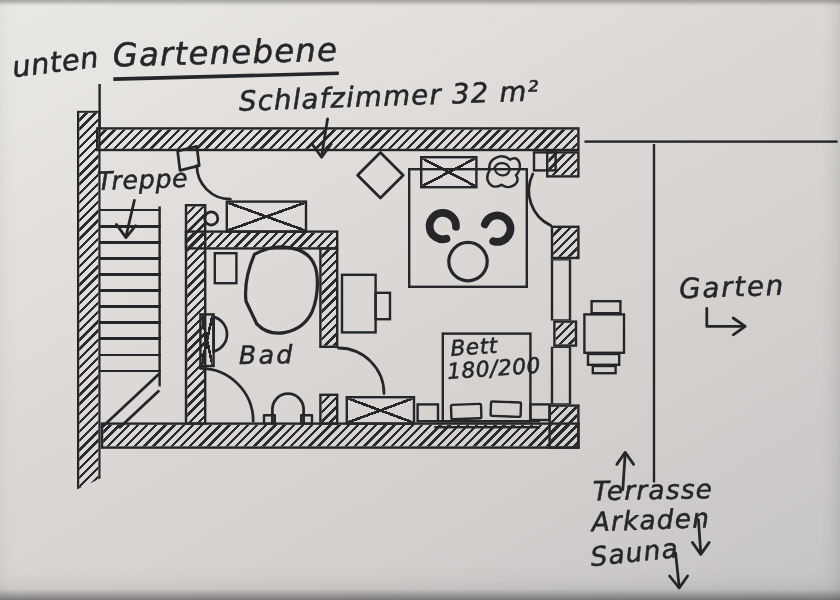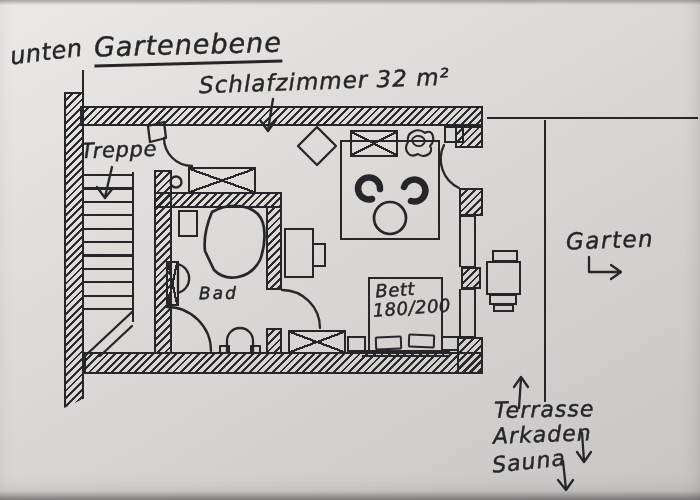--- a/index.html
+++ b/index.html
@@ -151,21 +151,21 @@
 
   <div class="lbl" style="left:10px;top:40px;font-size:24px;transform:rotate(-7deg)">unten</div>
   <div class="lbl title" style="left:94px;top:31px;font-size:27px;transform:rotate(-1.5deg);letter-spacing:1px">Gartenebene</div>
 
   <div class="lbl" style="left:199px;top:69px;font-size:23px;transform:rotate(-2deg);letter-spacing:1px">
     <span>Schlafzimmer</span>
     <span>32 m²</span>
   </div>
 
   <div class="lbl" style="left:81px;top:139px;font-size:21px;transform:rotate(-2deg)">Treppe</div>
-  <div class="lbl" style="left:199px;top:285px;font-size:17px;transform:rotate(-1deg);letter-spacing:2px">Bad</div>
+  <div class="lbl" style="left:199px;top:285px;font-size:21px;transform:rotate(-1deg);letter-spacing:2px">Bad</div>
 
   <div class="lbl" style="left:376px;top:280px;font-size:18px;transform:rotate(-4deg);letter-spacing:.5px">
     <span style="display:block">Bett</span>
     <span style="display:block;margin-left:-4px">180/200</span>
   </div>
 
   <div class="lbl" style="left:566px;top:228px;font-size:23px;transform:rotate(-2deg);letter-spacing:1.5px">Garten</div>
   <div class="lbl" style="left:494px;top:398px;font-size:22px;transform:rotate(-1deg);letter-spacing:1px">Terrasse</div>
   <div class="lbl" style="left:493px;top:423px;font-size:22px;transform:rotate(-2deg);letter-spacing:1px">Arkaden</div>
   <div class="lbl" style="left:492px;top:450px;font-size:22px;transform:rotate(-6deg);letter-spacing:1px">Sauna</div>

